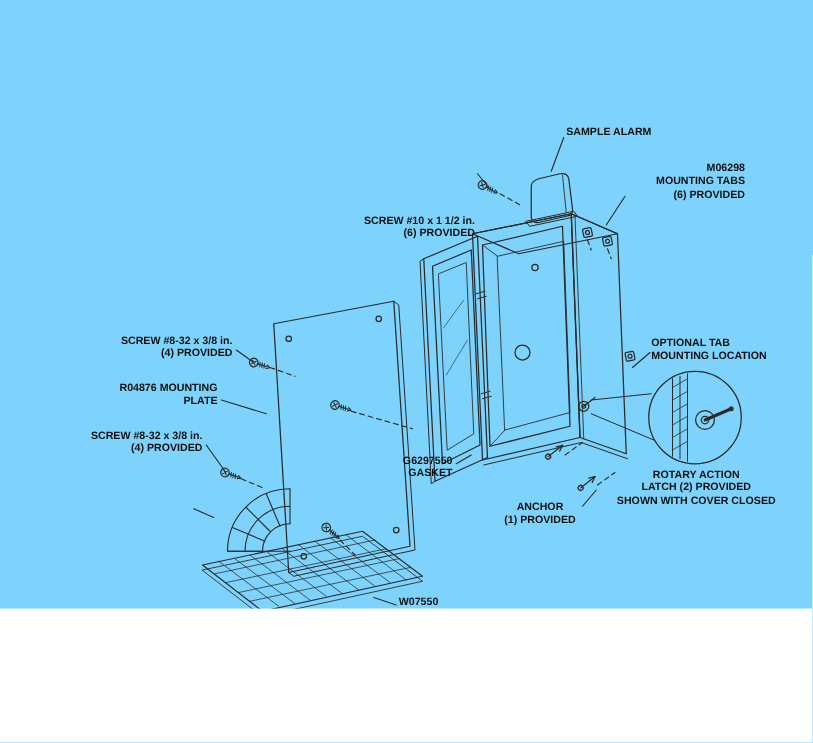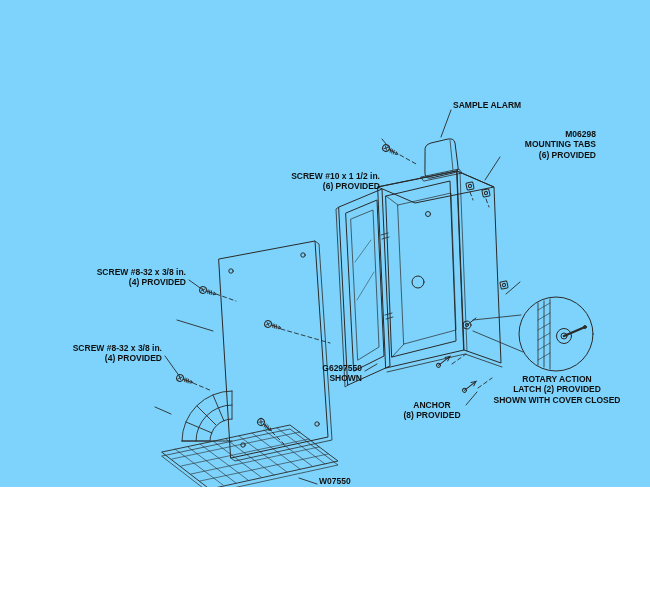--- a/index.html
+++ b/index.html
@@ -162,31 +162,35 @@
   <div class="lbl r" style="left:256px; top:123px; width:124px;margin-top:48px;">SCREW #10 x 1 1/2 in.
 (6) PROVIDED</div>
 
   <div class="lbl" style="left:501px; top:129px; width:95px;text-align:right;">M06298
 MOUNTING TABS
 (6) PROVIDED</div>
 
   <div class="lbl r" style="left:60px; top:267px; width:126px;">SCREW #8-32 x 3/8 in.
 (4) PROVIDED</div>
 
+  <div class="lbl r" style="left:72px; top:305px; width:102px;">R04876 MOUNTING
+PLATE</div>
 
   <div class="lbl r" style="left:36px; top:343px; width:126px;">SCREW #8-32 x 3/8 in.
 (4) PROVIDED</div>
 
 
   <div class="lbl r" style="left:310px; top:363px; width:52px;">G6297550
-SHOWN</div>
+GASKET</div>
 
   <div class="lbl c" style="left:400px; top:400px; width:64px;">ANCHOR
-(8) PROVIDED</div>
+(1) PROVIDED</div>
 
+  <div class="lbl" style="left:521px; top:269px; width:104px;">OPTIONAL TAB
+MOUNTING LOCATION</div>
 
   <div class="lbl c" style="left:490px; top:374px; width:134px;">ROTARY ACTION
 LATCH (2) PROVIDED
 SHOWN WITH COVER CLOSED</div>
 
   <div class="lbl" style="left:319px; top:476px; width:72px;">W07550
 WIRE WITH</div>
 
 </div>
 

